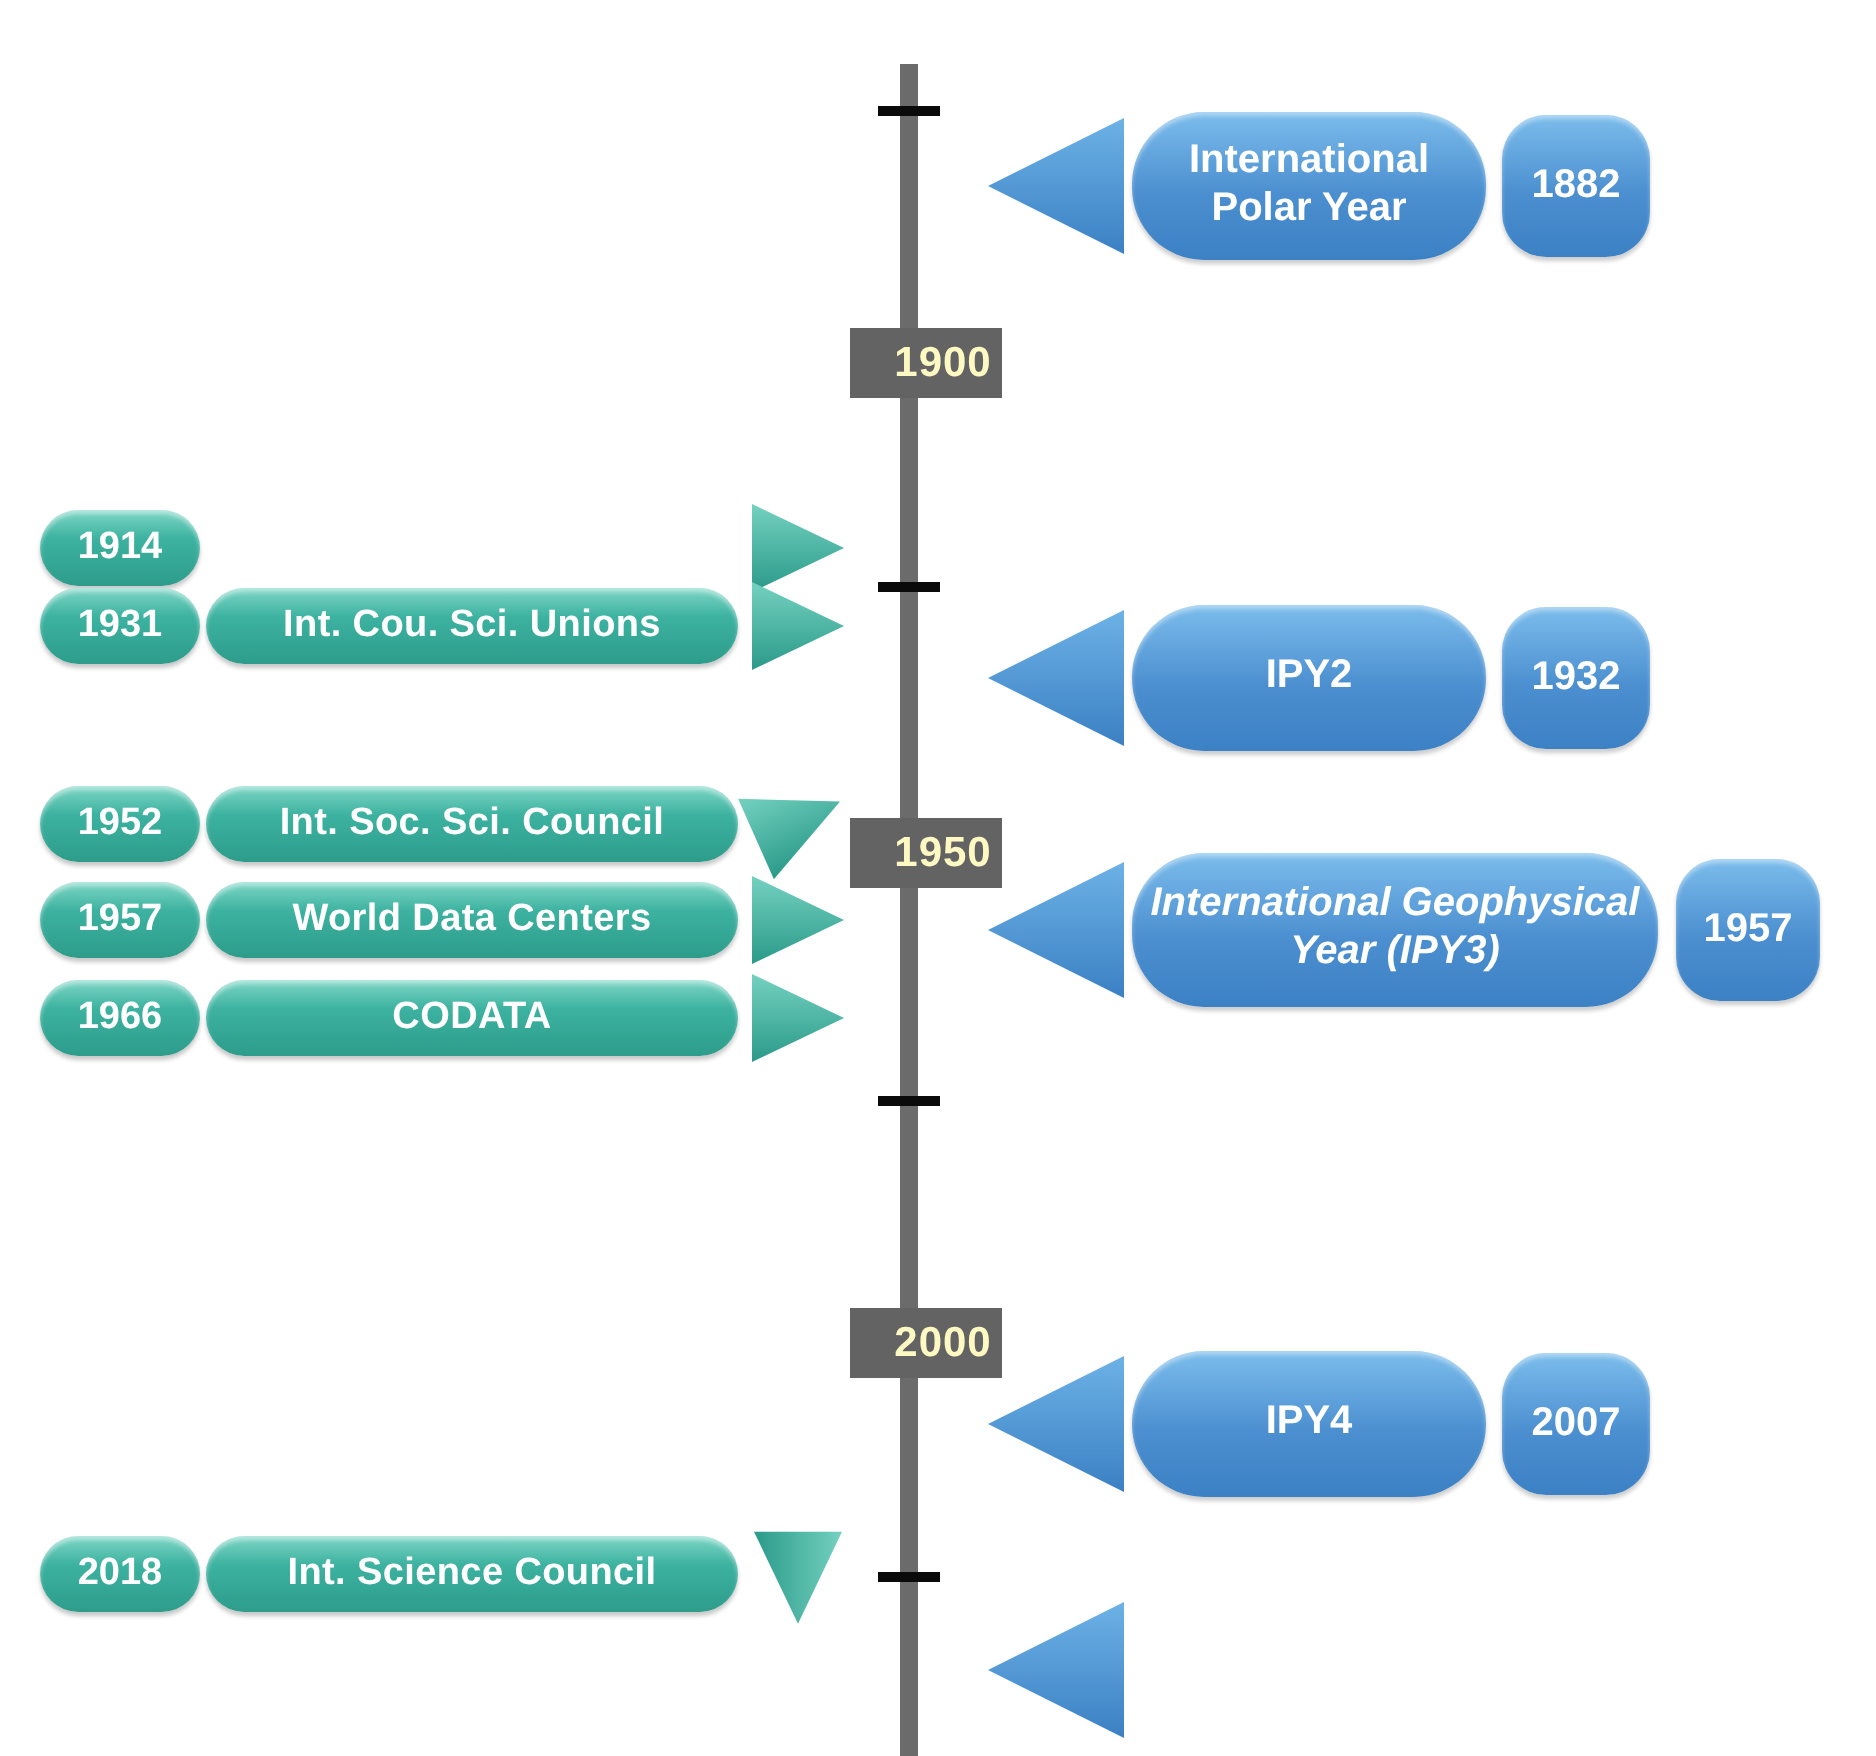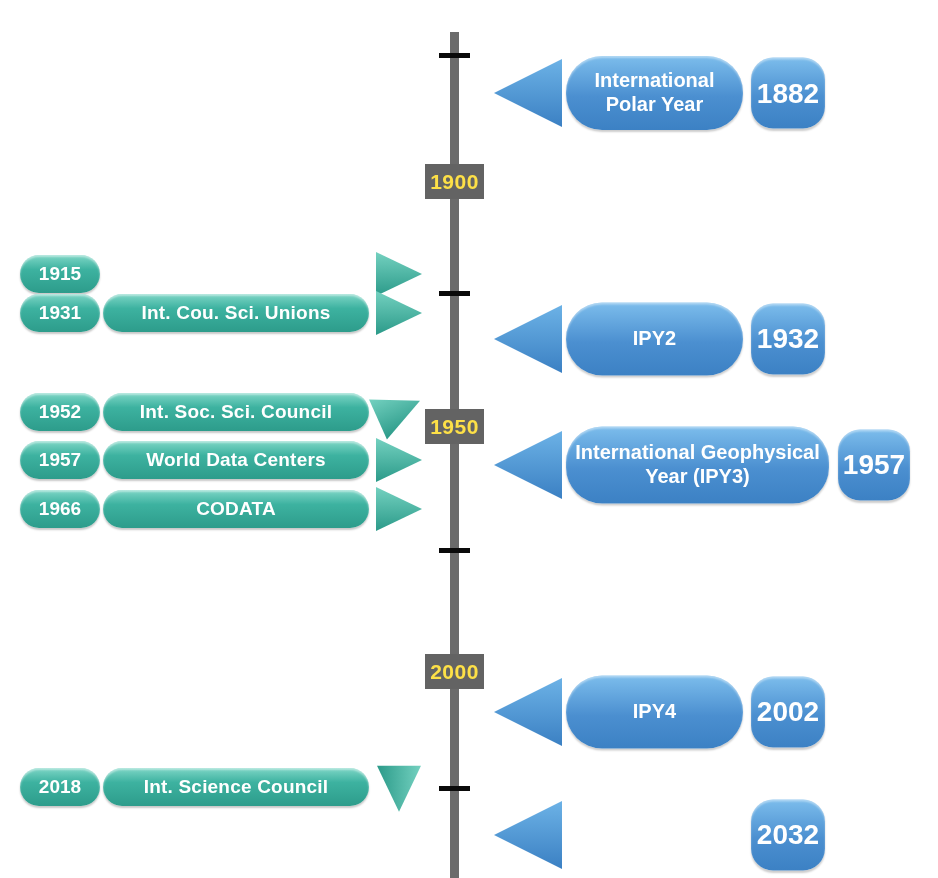--- a/index.html
+++ b/index.html
@@ -5,22 +5,23 @@
   html,body{margin:0;padding:0;background:#ffffff;}
   .canvas{
     position:relative;width:938px;height:878px;background:#ffffff;overflow:hidden;
     font-family:"Liberation Sans",sans-serif;
   }
   
   .axis-bar{position:absolute;left:450px;top:32px;width:9px;height:846px;background:#6b6b6b;}
   .axis-tick{position:absolute;left:439px;width:31px;height:5px;background:#0a0a0a;}
   .axis-label-box{
     position:absolute;left:425px;width:59px;height:35px;background:#636363;
-    color:#fde047;font-size:21px;font-weight:bold;display:flex;align-items:center;justify-content:center;
+    color:#fef9c3;font-size:21px;font-weight:bold;display:flex;align-items:center;justify-content:center;
     letter-spacing:.5px;
+    padding-left:17px;
   }
   
   .row{position:absolute;left:0;width:938px;}
   .row > *{position:absolute;top:50%;}
   
   .teal-pill{
     background:linear-gradient(180deg,#7ed6c6 0%,#3db2a0 38%,#2d9c8b 100%);
     box-shadow:inset 0 2px 2px rgba(255,255,255,.45), 0 2px 2px rgba(0,0,0,.22);
     color:#fff;font-weight:bold;display:flex;align-items:center;justify-content:center;
     transform:translateY(-50%);
@@ -32,22 +33,22 @@
   .tri-right.tilt-up{transform:translateY(-54%) rotate(-24deg);}
   .tri-right.point-down{transform:translateY(-46%) rotate(90deg);}
   
   .blue-pill{
     background:linear-gradient(180deg,#7cbdec 0%,#4b8fd0 55%,#3c81c4 100%);
     box-shadow:inset 0 2px 2px rgba(255,255,255,.4), 0 2px 2px rgba(0,0,0,.2);
     color:#fff;font-weight:bold;display:flex;align-items:center;justify-content:center;
     transform:translateY(-50%);text-align:center;
   }
   .blue-main{left:566px;width:177px;height:100%;border-radius:36px;font-size:20px;line-height:1.18;padding:0 6px;box-sizing:border-box;}
-  .blue-main.wide{width:263px;}
-  .blue-year{left:751px;width:74px;height:71px;border-radius:22px;font-size:28px;}
+  .blue-main.wide{width:263px;font-style:italic;}
+  .blue-year{left:751px;width:74px;height:71px;border-radius:22px;font-size:20px;}
   .blue-year.wide-pos{left:838px;width:72px;}
   .tri-left{left:493px;}
   .hidden-defs{position:absolute;width:0;height:0;}
 </style>
 </head>
 <body>
 
 <div class="canvas">
 
   <svg class="hidden-defs" aria-hidden="true">
@@ -66,21 +67,21 @@
   <div class="axis-bar"></div>
   <div class="axis-tick" style="top:53px"></div>
   <div class="axis-tick" style="top:291px"></div>
   <div class="axis-tick" style="top:548px"></div>
   <div class="axis-tick" style="top:786px"></div>
   <div class="axis-label-box" style="top:164px">1900</div>
   <div class="axis-label-box" style="top:409px">1950</div>
   <div class="axis-label-box" style="top:654px">2000</div>
 
   <div class="row" style="top:255px;height:38px">
-    <div class="teal-pill left-year">1915</div>
+    <div class="teal-pill left-year">1914</div>
     <svg class="tri tri-right" width="48" height="46" viewBox="0 0 48 46">
         <polygon points="1,1 1,45 47,23" fill="url(#gTeal)"></polygon>
       </svg>
   </div>
   <div class="row" style="top:294px;height:38px">
     <div class="teal-pill left-year">1931</div>
     <div class="teal-pill left-label">Int. Cou. Sci. Unions</div>
     <svg class="tri tri-right" width="48" height="46" viewBox="0 0 48 46">
         <polygon points="1,1 1,45 47,23" fill="url(#gTeal)"></polygon>
       </svg>
@@ -133,22 +134,21 @@
         <polygon points="69,1 69,69 1,35" fill="url(#gBlue)"></polygon>
       </svg>
     <div class="blue-pill blue-main wide">International Geophysical Year (IPY3)</div>
     <div class="blue-pill blue-year wide-pos">1957</div>
   </div>
   <div class="row" style="top:675px;height:73px">
     <svg class="tri tri-left" width="70" height="70" viewBox="0 0 70 70">
         <polygon points="69,1 69,69 1,35" fill="url(#gBlue)"></polygon>
       </svg>
     <div class="blue-pill blue-main">IPY4</div>
-    <div class="blue-pill blue-year">2002</div>
+    <div class="blue-pill blue-year">2007</div>
   </div>
   <div class="row" style="top:799px;height:71px">
     <svg class="tri tri-left" width="70" height="70" viewBox="0 0 70 70">
         <polygon points="69,1 69,69 1,35" fill="url(#gBlue)"></polygon>
       </svg>
-    <div class="blue-pill blue-year">2032</div>
   </div>
 
 </div>
 
 </body></html>

